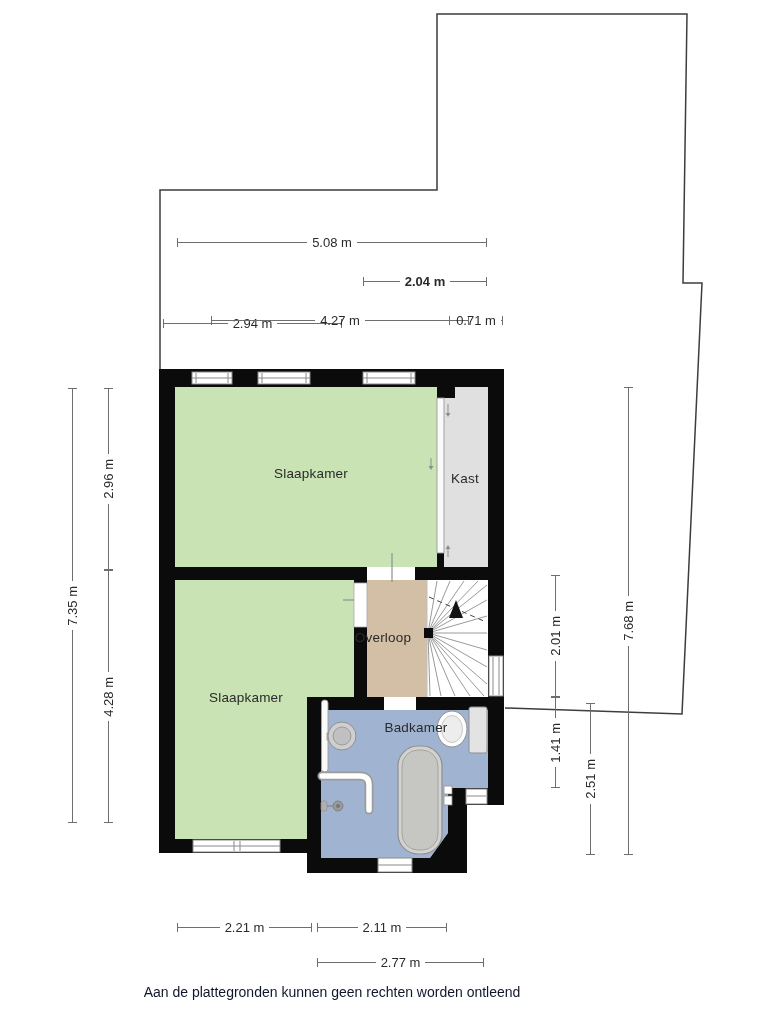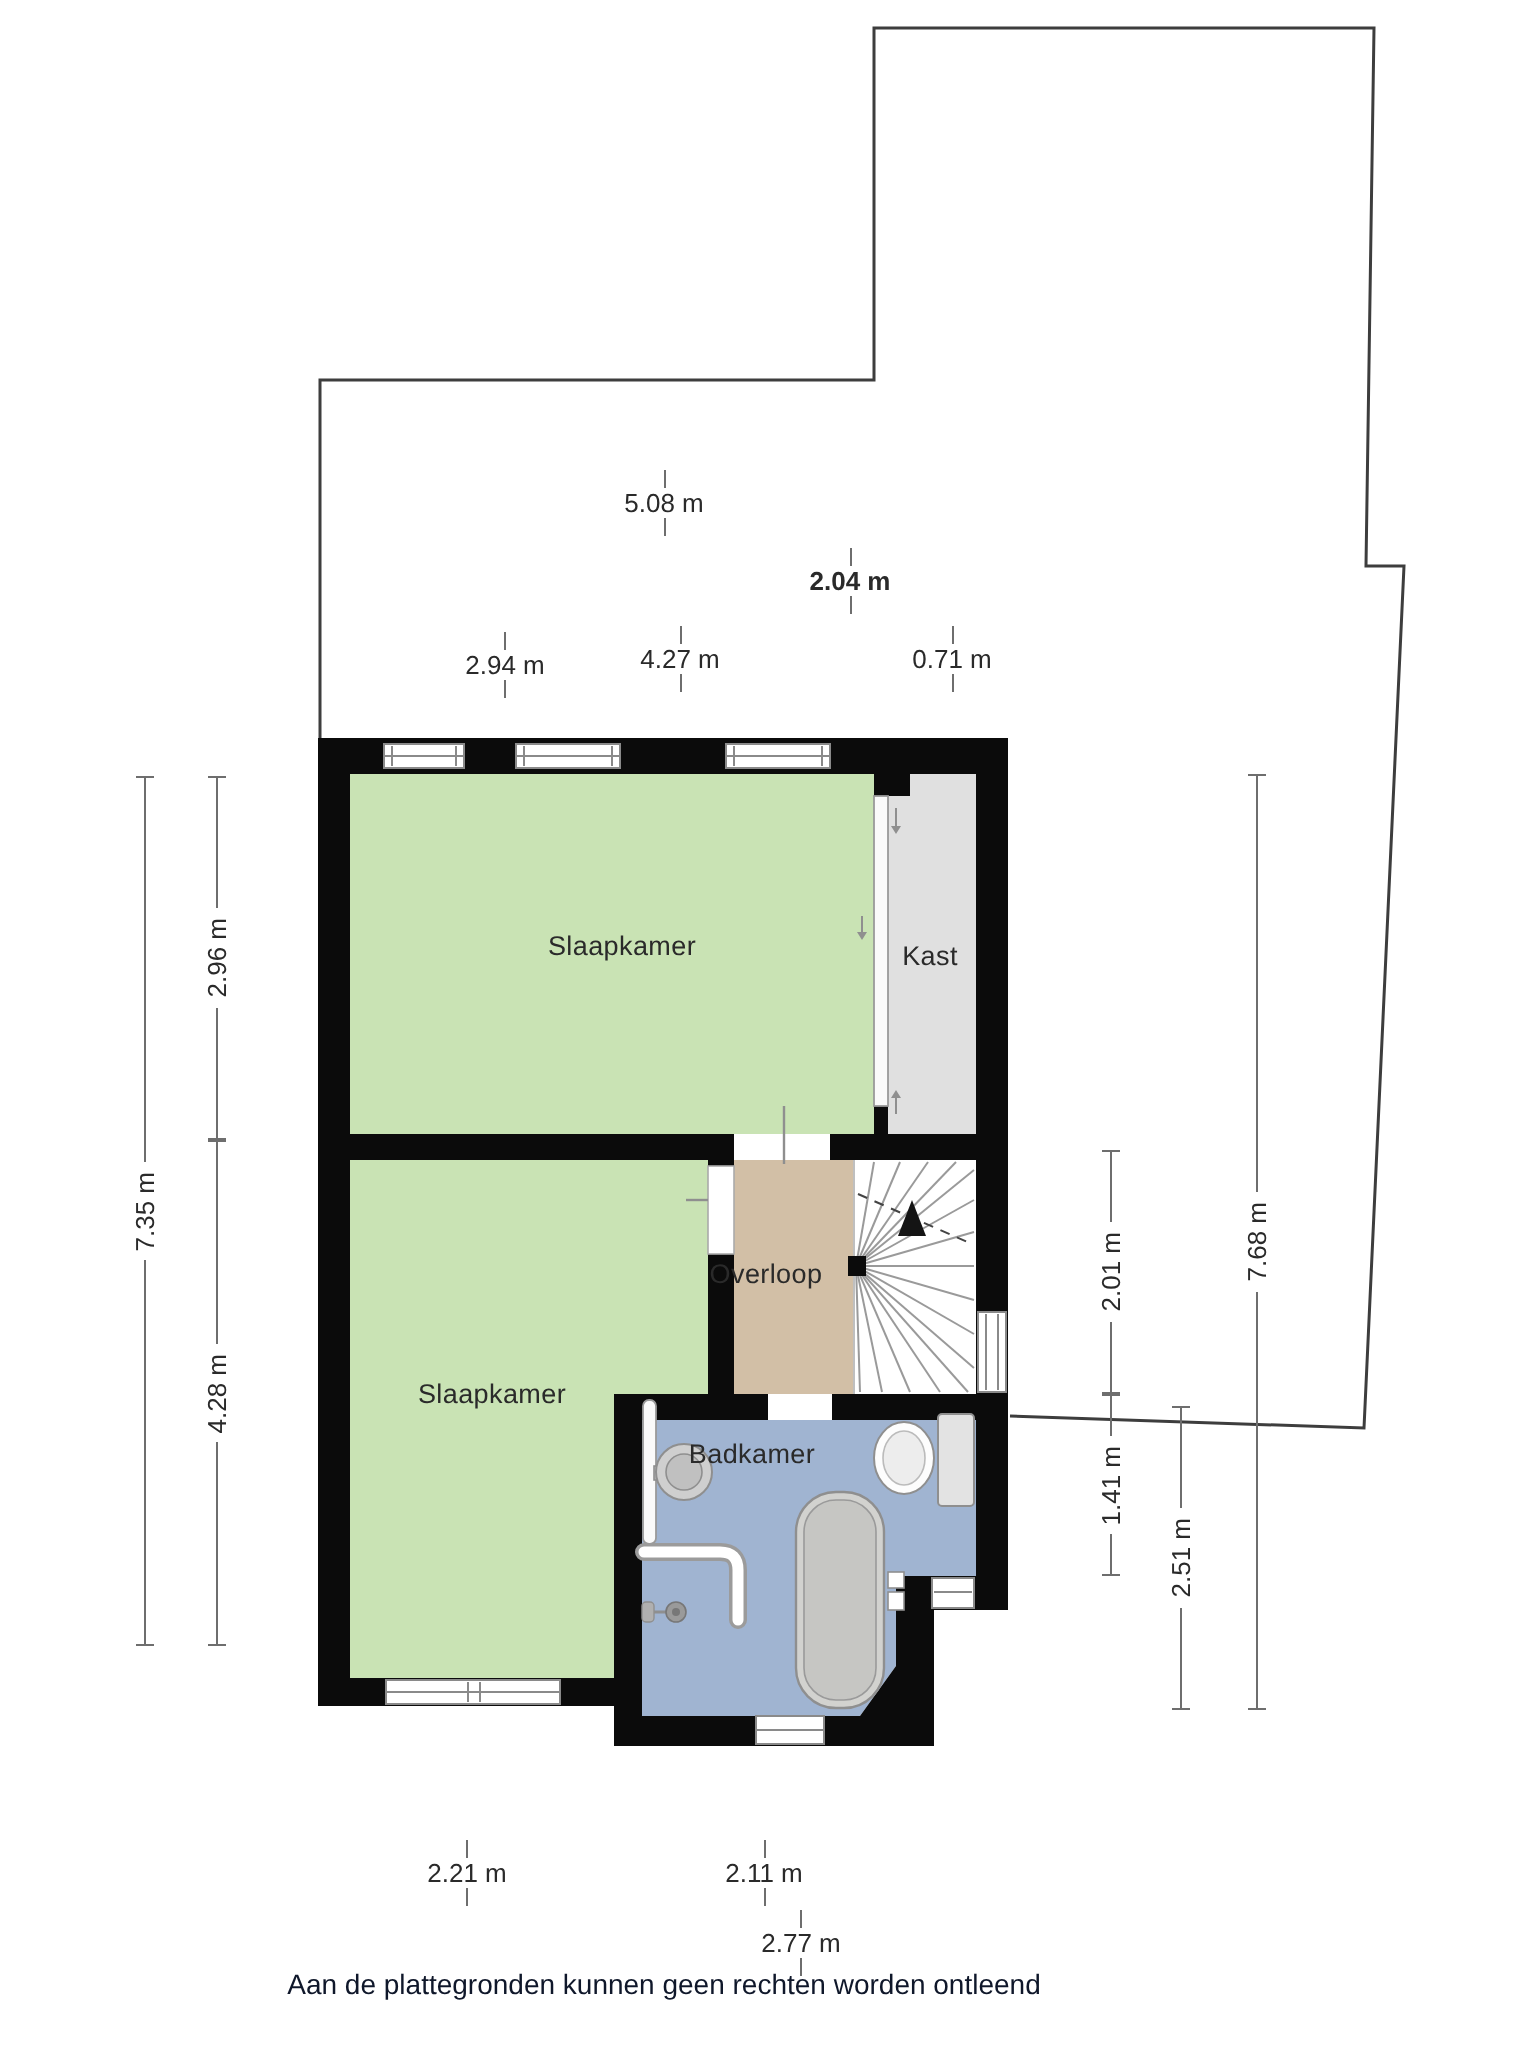--- a/index.html
+++ b/index.html
@@ -28,21 +28,21 @@
   
   .room-label {
     position:absolute; transform:translate(-50%,-50%);
     font-size:13.5px; color:var(--text-dark); white-space:nowrap;
     letter-spacing:0.2px;
   }
 
   
   .dim { position:absolute; display:flex; align-items:center;
          color:var(--text-dark); font-size:13px; }
-  .dim.h { flex-direction:column; height:14px; }
+  .dim.h { height:14px; }
   .dim.v { flex-direction:column; width:14px; }
   .dim .ln { flex:1 1 0; }
   .dim.h .ln { height:0; border-top:1px solid var(--dim-line); }
   .dim.v .ln { width:0; border-left:1px solid var(--dim-line); }
   .dim.h .tk { flex:0 0 auto; width:1px; height:9px; background:var(--dim-line); }
   .dim.v .tk { flex:0 0 auto; height:1px; width:9px; background:var(--dim-line); }
   .dim.h .lb { padding:0 5px; white-space:nowrap; line-height:13px; }
   .dim.v .lb { padding:5px 0; white-space:nowrap;
                writing-mode:vertical-rl; transform:rotate(180deg); }
 
@@ -215,21 +215,21 @@
         <circle cx="338" cy="806" r="5" fill="#9a9a9a" stroke="#777777" stroke-width="0.8"></circle>
         <circle cx="338" cy="806" r="2" fill="#777777"></circle>
       </g>
     </g>
   </svg>
 
   <div class="room-label" style="left:311px; top:473px;">Slaapkamer</div>
   <div class="room-label" style="left:465px; top:478px;">Kast</div>
   <div class="room-label" style="left:246px; top:697px;">Slaapkamer</div>
   <div class="room-label" style="left:383px; top:637px;">Overloop</div>
-  <div class="room-label" style="left:376px; top:727px;">Badkamer</div>
+  <div class="room-label" style="left:416px; top:727px;">Badkamer</div>
 
   <div class="dim h" style="left:177px; top:235px; width:310px;">
     <span class="tk"></span>
       <span class="ln"></span>
       <span class="lb">5.08 m</span>
       <span class="ln"></span>
       <span class="tk"></span>
   </div>
   <div class="dim h" style="left:163px; top:274px; width:179px;margin-top:42px;">
     <span class="tk"></span>
@@ -304,21 +304,21 @@
       <span class="tk"></span>
   </div>
   <div class="dim v" style="left:621px; top:387px; height:468px;">
     <span class="tk"></span>
       <span class="ln"></span>
       <span class="lb">7.68 m</span>
       <span class="ln"></span>
       <span class="tk"></span>
   </div>
 
-  <div class="dim h" style="left:177px; top:920px; width:113px;text-align:center;">
+  <div class="dim h" style="left:177px; top:920px; width:135px;text-align:center;">
     <span class="tk"></span>
       <span class="ln"></span>
       <span class="lb">2.21 m</span>
       <span class="ln"></span>
       <span class="tk"></span>
   </div>
   <div class="dim h" style="left:317px; top:920px; width:130px;">
     <span class="tk"></span>
       <span class="ln"></span>
       <span class="lb">2.11 m</span>

